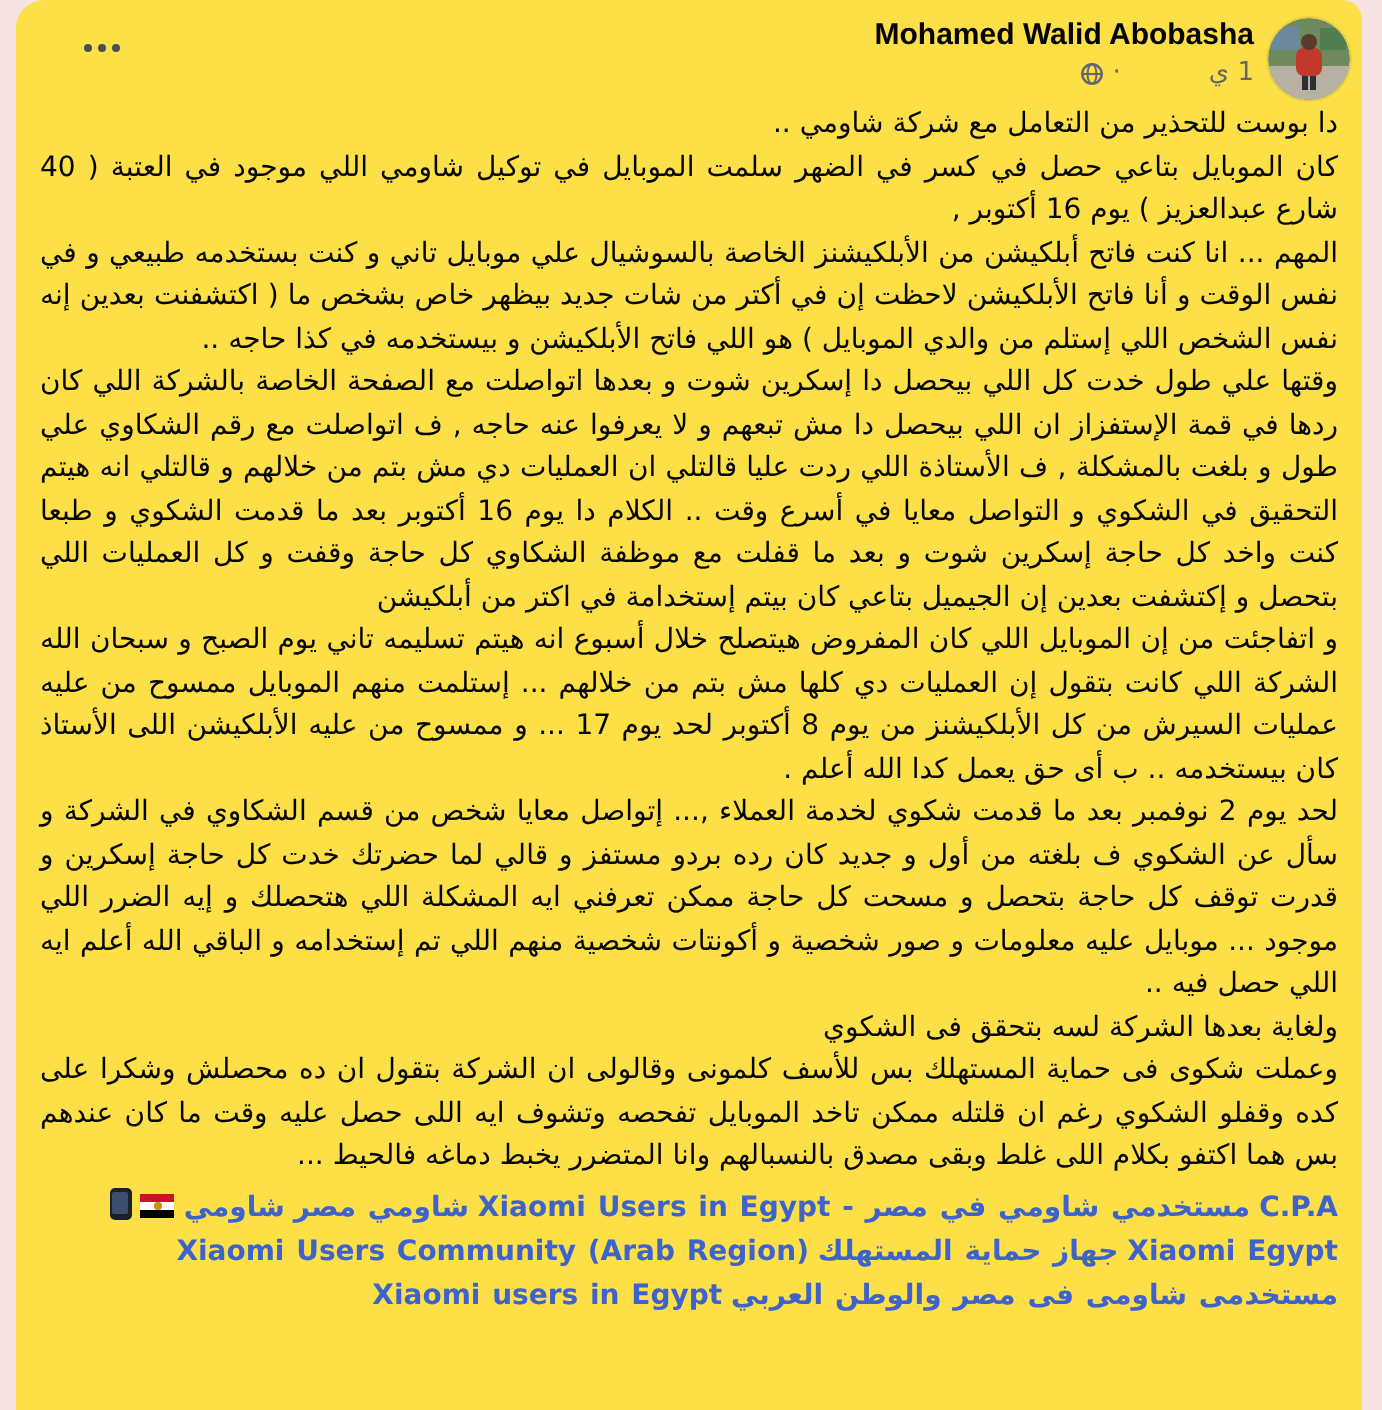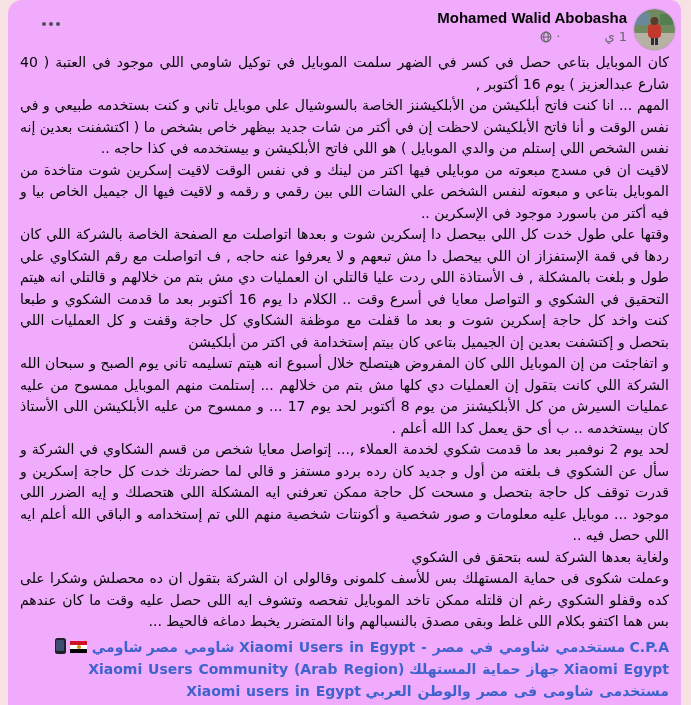--- a/index.html
+++ b/index.html
@@ -4,21 +4,21 @@
 <style>
   html,body{margin:0;padding:0;}
   body{
     width:691px;height:705px;overflow:hidden;
     background:#f7e2e3;
     font-family:"DejaVu Sans",sans-serif;
     -webkit-font-smoothing:antialiased;
   }
   .card{
     position:absolute;left:8px;right:10px;top:0;bottom:0;
-    background:#f0abfc;
+    background:#fde047;
     border-radius:14px 10px 0 0;
   }
   
   .header{position:relative;height:52px;}
   .options-btn{
     position:absolute;left:30px;top:18px;
     display:flex;gap:3px;align-items:center;
     background:none;border:none;padding:4px;cursor:pointer;
   }
   .options-btn .dot{width:4px;height:4px;border-radius:50%;background:#4b4f56;}
@@ -115,23 +115,23 @@
           <rect x="21" y="27" width="3" height="9" fill="#2e2e38"></rect>
           <rect x="14" y="15" width="13" height="14" rx="4" fill="#c0392b"></rect>
           <circle cx="20.5" cy="12" r="4" fill="#5a3b2e"></circle>
         </g>
       </svg>
     </div>
 
   </div>
 
   <div class="post-body">
+      <p>دا بوست للتحذير من التعامل مع شركة شاومي ..</p>
       <p>كان الموبايل بتاعي حصل في كسر في الضهر سلمت الموبايل في توكيل شاومي اللي موجود في العتبة ( 40 شارع عبدالعزيز ) يوم 16 أكتوبر ,</p>
       <p>المهم ... انا كنت فاتح أبلكيشن من الأبلكيشنز الخاصة بالسوشيال علي موبايل تاني و كنت بستخدمه طبيعي و في نفس الوقت و أنا فاتح الأبلكيشن لاحظت إن في أكتر من شات جديد بيظهر خاص بشخص ما ( اكتشفنت بعدين إنه نفس الشخص اللي إستلم من والدي الموبايل ) هو اللي فاتح الأبلكيشن و بيستخدمه في كذا حاجه ..</p>
-      <p>لاقيت ان في مسدج مبعوته من موبايلي فيها اكتر من لينك و في نفس الوقت لاقيت إسكرين شوت متاخدة من الموبايل بتاعي و مبعوته لنفس الشخص علي الشات اللي بين رقمي و رقمه و لاقيت فيها ال جيميل الخاص بيا و فيه أكتر من باسورد موجود في الإسكرين ..</p>
       <p>وقتها علي طول خدت كل اللي بيحصل دا إسكرين شوت و بعدها اتواصلت مع الصفحة الخاصة بالشركة اللي كان ردها في قمة الإستفزاز ان اللي بيحصل دا مش تبعهم و لا يعرفوا عنه حاجه , ف اتواصلت مع رقم الشكاوي علي طول و بلغت بالمشكلة , ف الأستاذة اللي ردت عليا قالتلي ان العمليات دي مش بتم من خلالهم و قالتلي انه هيتم التحقيق في الشكوي و التواصل معايا في أسرع وقت .. الكلام دا يوم 16 أكتوبر بعد ما قدمت الشكوي و طبعا كنت واخد كل حاجة إسكرين شوت و بعد ما قفلت مع موظفة الشكاوي كل حاجة وقفت و كل العمليات اللي بتحصل و إكتشفت بعدين إن الجيميل بتاعي كان بيتم إستخدامة في اكتر من أبلكيشن</p>
       <p>و اتفاجئت من إن الموبايل اللي كان المفروض هيتصلح خلال أسبوع انه هيتم تسليمه تاني يوم الصبح و سبحان الله الشركة اللي كانت بتقول إن العمليات دي كلها مش بتم من خلالهم ... إستلمت منهم الموبايل ممسوح من عليه عمليات السيرش من كل الأبلكيشنز من يوم 8 أكتوبر لحد يوم 17 ... و ممسوح من عليه الأبلكيشن اللى الأستاذ كان بيستخدمه .. ب أى حق يعمل كدا الله أعلم .</p>
       <p>لحد يوم 2 نوفمبر بعد ما قدمت شكوي لخدمة العملاء ,... إتواصل معايا شخص من قسم الشكاوي في الشركة و سأل عن الشكوي ف بلغته من أول و جديد كان رده بردو مستفز و قالي لما حضرتك خدت كل حاجة إسكرين و قدرت توقف كل حاجة بتحصل و مسحت كل حاجة ممكن تعرفني ايه المشكلة اللي هتحصلك و إيه الضرر اللي موجود ... موبايل عليه معلومات و صور شخصية و أكونتات شخصية منهم اللي تم إستخدامه و الباقي الله أعلم ايه اللي حصل فيه ..</p>
       <p>ولغاية بعدها الشركة لسه بتحقق فى الشكوي</p>
       <p>وعملت شكوى فى حماية المستهلك بس للأسف كلمونى وقالولى ان الشركة بتقول ان ده محصلش وشكرا على كده وقفلو الشكوي رغم ان قلتله ممكن تاخد الموبايل تفحصه وتشوف ايه اللى حصل عليه وقت ما كان عندهم بس هما اكتفو بكلام اللى غلط وبقى مصدق بالنسبالهم وانا المتضرر يخبط دماغه فالحيط ...</p>
     </div>
 
   <div class="tags"><a href="#">C.P.A</a> <a href="#">مستخدمي شاومي في مصر - Xiaomi Users in Egypt</a> <a href="#">شاومي مصر</a> <a href="#">شاومي</a> <span class="inline-icon egypt-flag-icon"></span> <span class="inline-icon phone-icon"></span> <a href="#">Xiaomi Egypt</a> <a href="#">جهاز حماية المستهلك</a> <a href="#">Xiaomi Users Community (Arab Region)</a> <a href="#">مستخدمى شاومى فى مصر والوطن العربي</a> <a href="#">Xiaomi users in Egypt</a> </div>
 
 </div>

